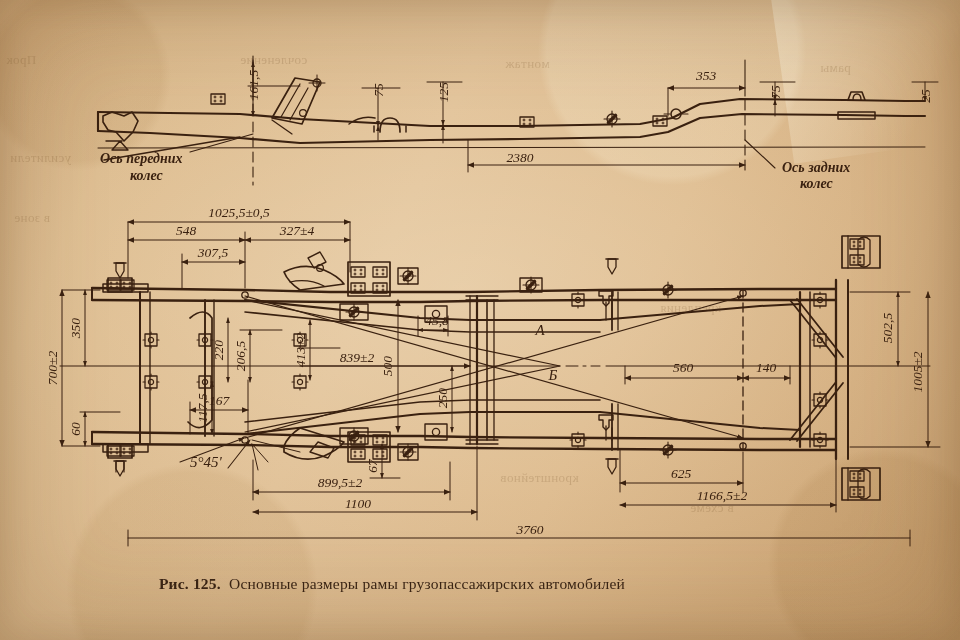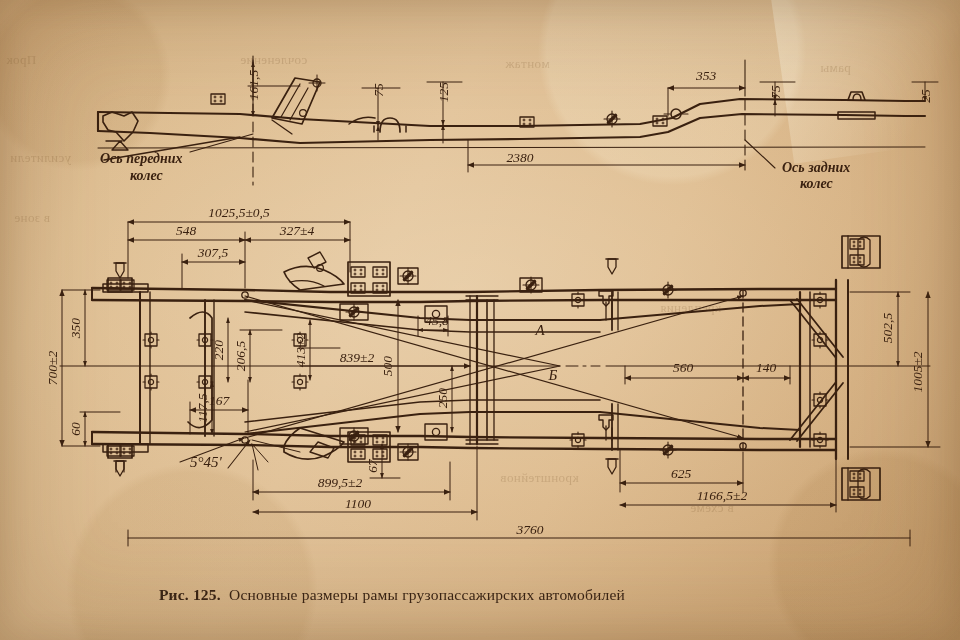--- a/index.html
+++ b/index.html
@@ -34,21 +34,20 @@
   .ghost{
     position:absolute;color:#6d4a22;opacity:.20;
     font-family:"Liberation Serif",serif;font-size:13px;
     white-space:nowrap;transform:scaleX(-1);letter-spacing:.4px;
   }
   svg{position:absolute;left:0;top:0;}
   .cap{
     position:absolute;left:0;top:575px;width:784px;text-align:center;
     font-family:"Liberation Serif",serif;font-size:15.5px;color:#3a2414;
     letter-spacing:.2px;
-    margin-top:11px;
   }
   .cap b{font-weight:700;}
 </style>
 </head>
 <body>
 
 <div id="page">
 
   <div class="tex a"></div>
   <div class="streak"></div>

